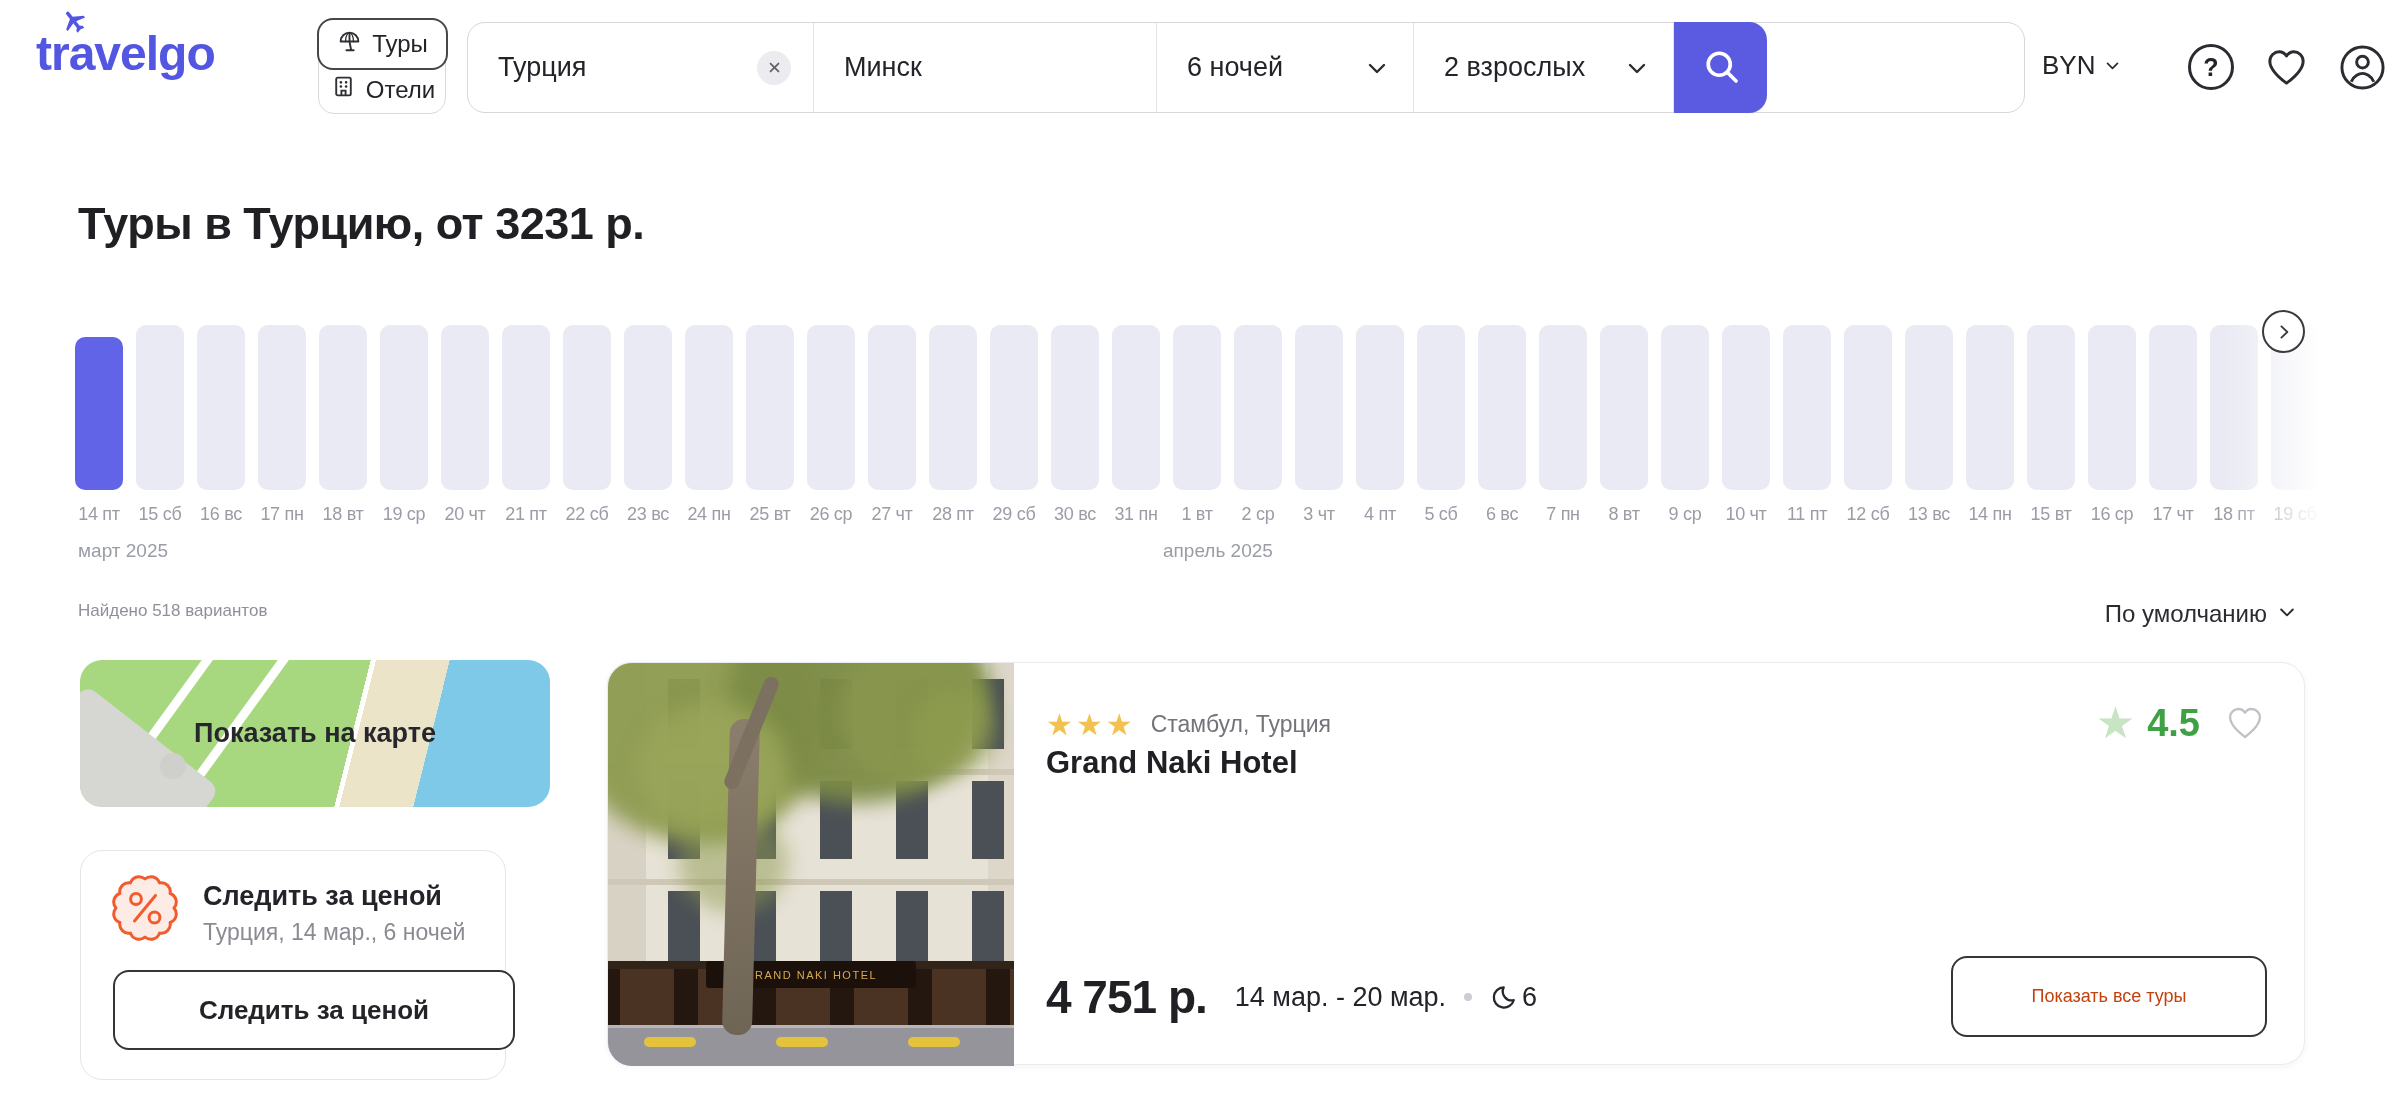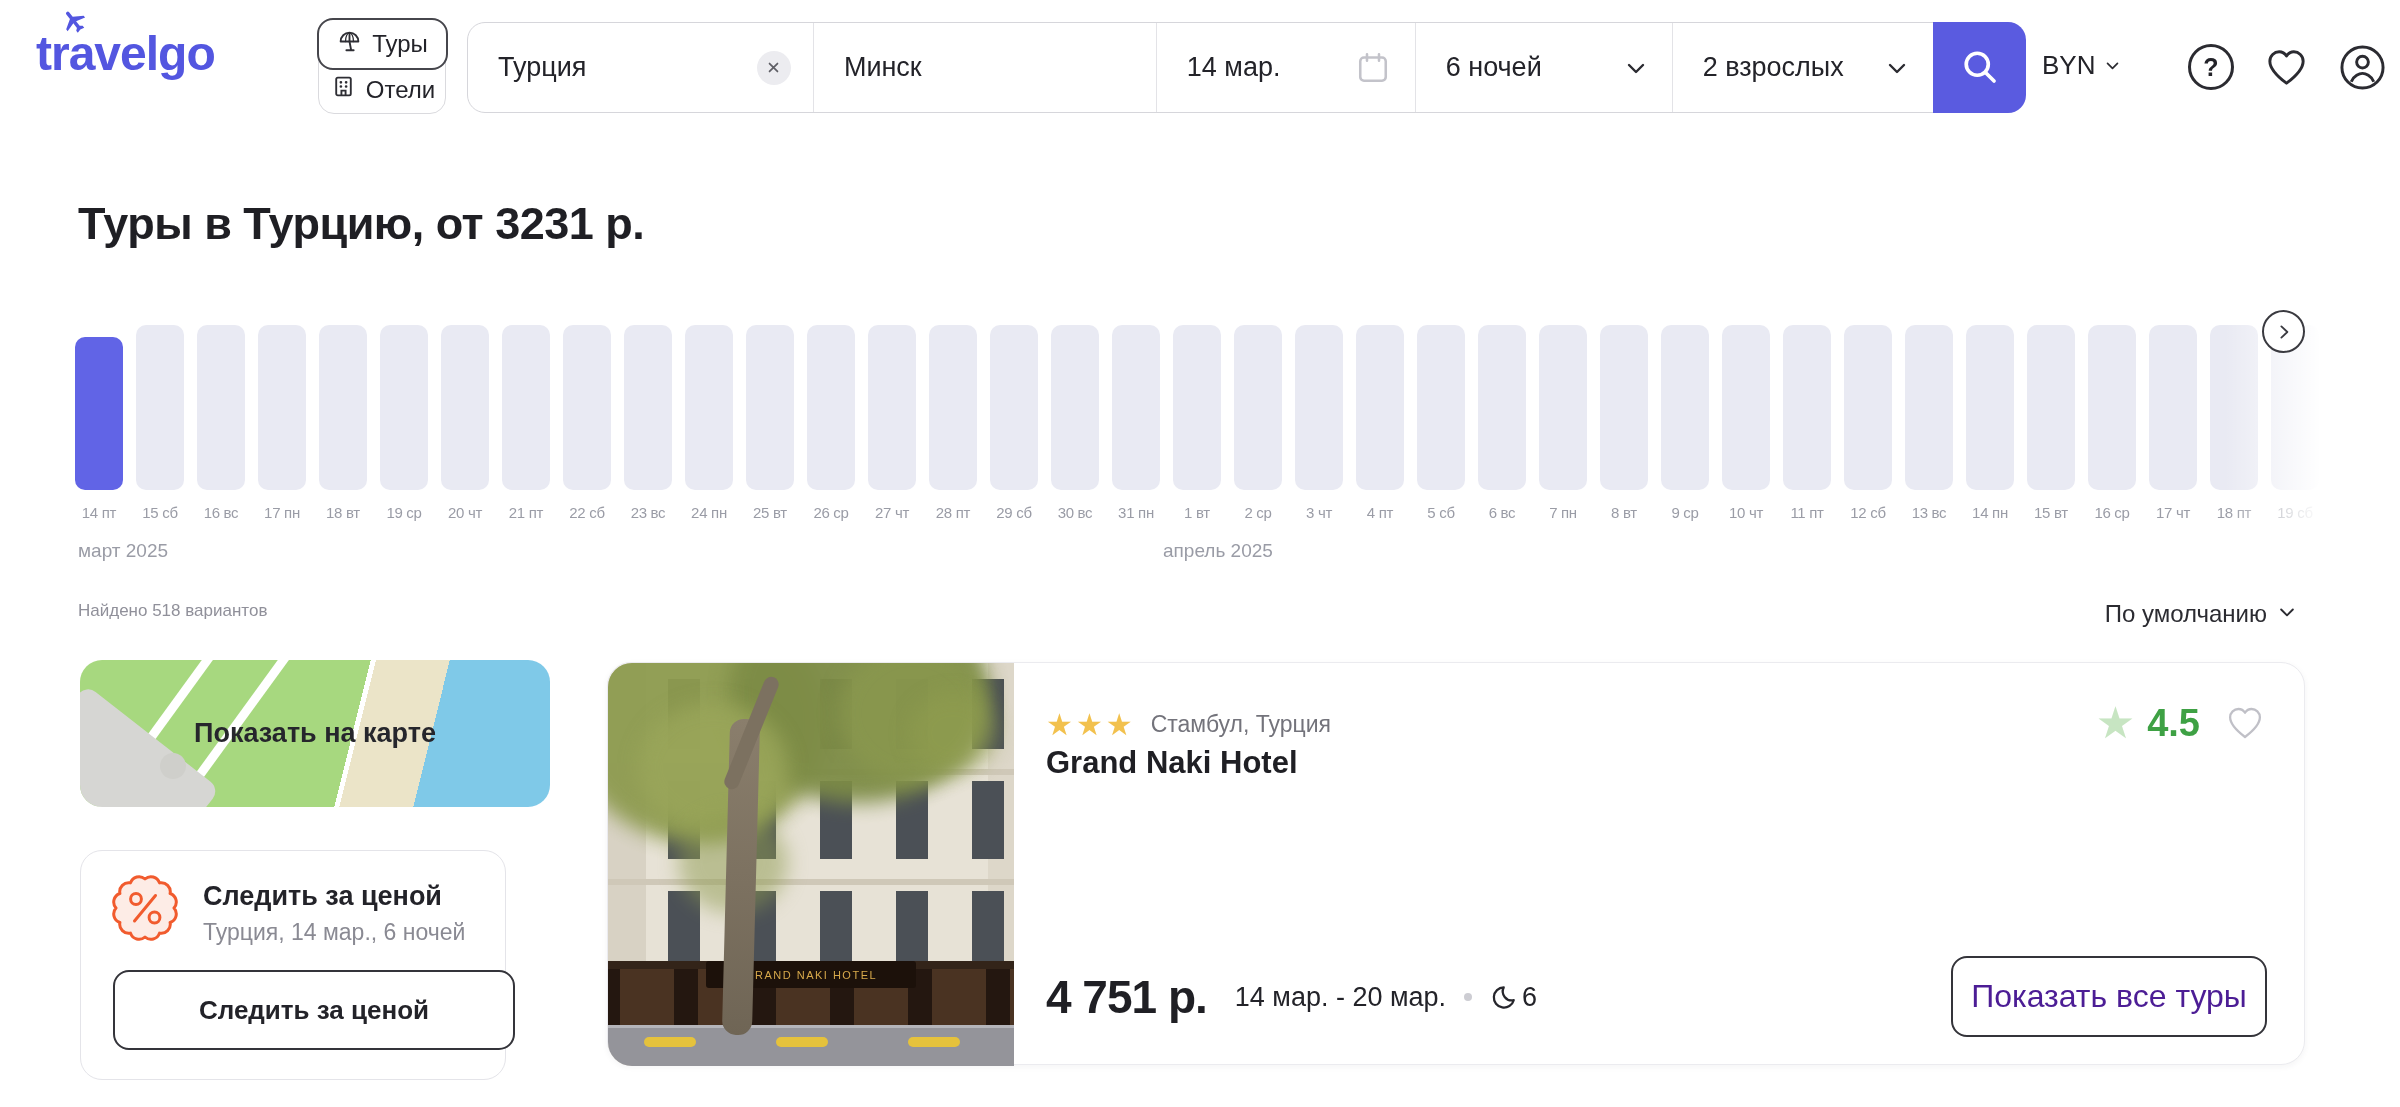--- a/index.html
+++ b/index.html
@@ -45,21 +45,21 @@
   
   .page-title { left:78px; top:198px; font-size:45px; font-weight:700; letter-spacing:-0.5px; color:#1f1f24; }
   .entry-rules { top:206px; right:95px; display:flex; align-items:center; gap:15px;
                  font-size:27px; font-weight:600; color:#232329; cursor:pointer; }
 
   
   .date-strip { left:75px; top:325px; display:flex; }
   .day-col { width:48px; margin-right:13px; cursor:pointer; flex:none; }
   .day-bar { width:48px; height:165px; border-radius:10px; background:#e9eaf3; }
   .day-bar.selected { height:153px; margin-top:12px; background:#6164e6; }
-  .day-label { margin-top:14px; font-size:15px; letter-spacing:-0.3px; color:#9a9ca6;
+  .day-label { margin-top:14px; font-size:18px; letter-spacing:-0.3px; color:#9a9ca6;
                text-align:center; white-space:nowrap; }
   .month-label { top:540px; font-size:19px; color:#9a9ca6; }
   .m-march { left:78px; } .m-april { left:1163px; }
   .strip-fade { left:2225px; top:318px; width:175px; height:228px; pointer-events:none;
                 background:linear-gradient(90deg, rgba(255,255,255,0), #fff 55%); }
   .strip-next { left:2262px; top:310px; width:43px; height:43px; border-radius:50%; background:#fff;
                 border:2.5px solid #3a3a40; display:flex; align-items:center; justify-content:center;
                 cursor:pointer; }
 
   
@@ -133,22 +133,22 @@
   .rating-star { font-size:44px; color:#c7e5c2; line-height:44px; }
   .rating-val { font-size:38px; font-weight:700; color:#3ea144; }
   .fav-heart { margin-left:12px; display:flex; cursor:pointer; }
   .price-row { position:absolute; left:438px; bottom:40px; display:flex; align-items:center; }
   .price { font-size:46px; font-weight:700; letter-spacing:-1px; color:#1f1f24; }
   .dates { font-size:27px; color:#232329; margin-left:28px; }
   .dot-sep { width:8px; height:8px; border-radius:50%; background:#cdcdd3; margin:0 18px; }
   .nights-icon { display:flex; margin-right:5px; }
   .nights-val { font-size:27px; color:#232329; }
   .tours-btn { position:absolute; right:37px; bottom:27px; width:316px; height:81px; background:#fff;
-               border:2.2px solid #34343a; border-radius:16px; font-size:32px; font-weight:500;
-               color:#4c1d95; display:flex; align-items:center; justify-content:center; cursor:pointer;
+               border:2.2px solid #34343a; border-radius:16px; font-size:18px; font-weight:500;
+               color:#c2410c; display:flex; align-items:center; justify-content:center; cursor:pointer;
                font-family:"Liberation Sans", sans-serif; }
 </style>
 </head>
 <body>
 
 <div class="page">
 
   <div class="abs logo">travelgo</div>
   <div class="abs logo-plane">
     <svg width="28" height="28" viewBox="0 0 24 24">
@@ -183,29 +183,20 @@
     <div class="sfield f-dest">
       <span>Турция</span>
       <span class="clear-btn">
         <svg width="19" height="19" viewBox="0 0 24 24">
             <path d="M7 7l10 10M17 7L7 17" stroke="#5f5f66" stroke-width="2.2" stroke-linecap="round"></path>
           </svg>
       </span>
     </div>
     <div class="sfield f-origin">
       <span>Минск</span>
-    </div>
-    <div class="sfield f-date">
-      <span>14 мар.</span>
-      <span class="icon-right">
-        <svg width="36" height="36" viewBox="0 0 24 24" fill="none" stroke="#c3c3ca" stroke-width="1.7" stroke-linecap="round">
-            <rect x="3.5" y="5" width="17" height="15.5" rx="2.5"></rect>
-            <path d="M8 2.8v4.4M16 2.8v4.4"></path>
-          </svg>
-      </span>
     </div>
     <div class="sfield f-nights">
       <span>6 ночей</span>
       <span class="icon-right">
         <svg width="24" height="24" viewBox="0 0 24 24">
             <path d="M5 9l7 7 7-7" fill="none" stroke="#2b2b31" stroke-width="2.4" stroke-linecap="round" stroke-linejoin="round"></path>
           </svg>
       </span>
     </div>
     <div class="sfield f-guests">

